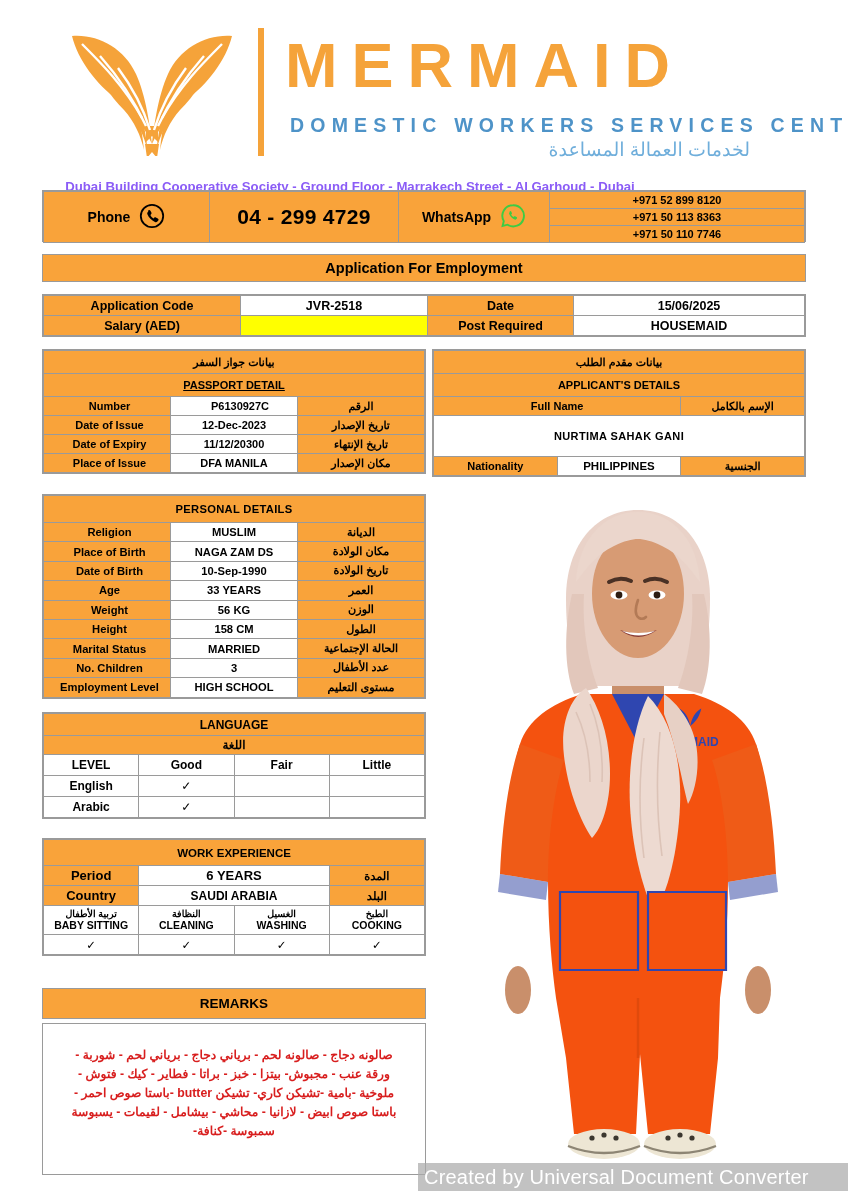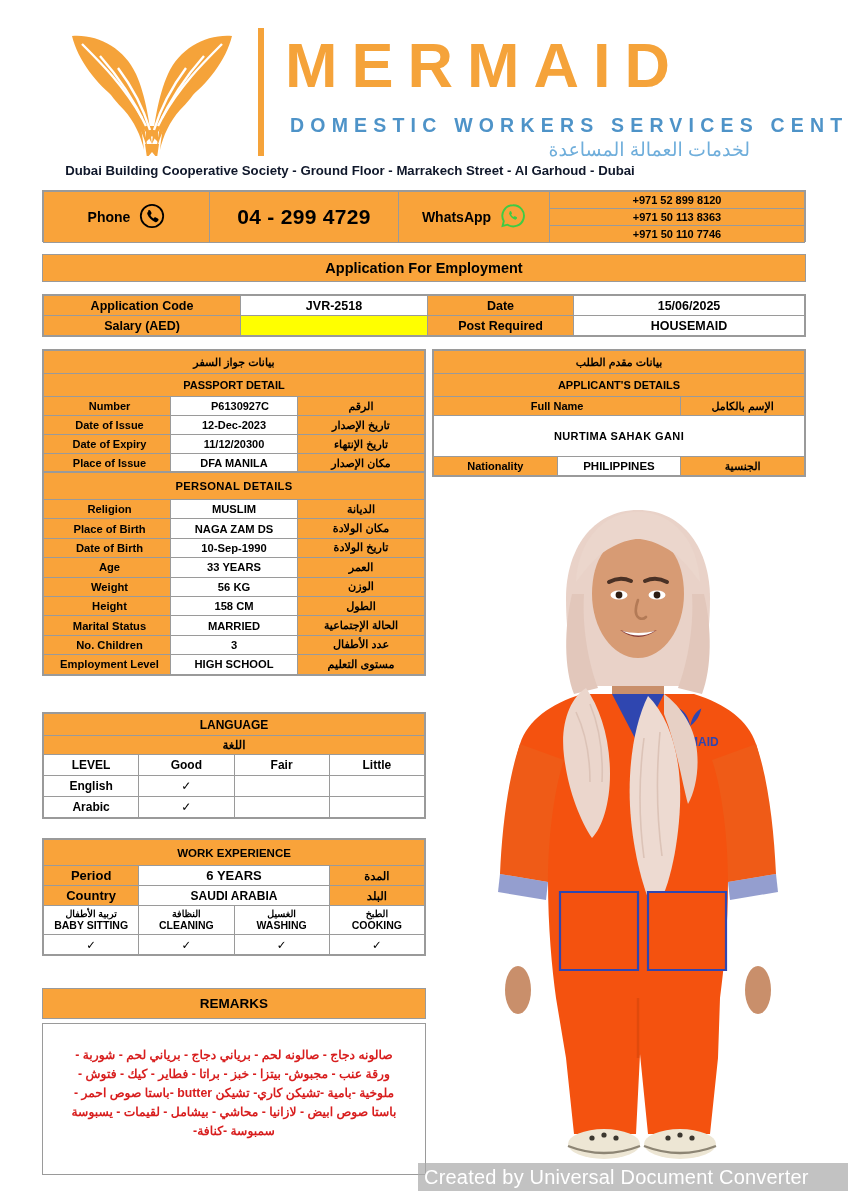--- a/index.html
+++ b/index.html
@@ -66,26 +66,26 @@
     width: 465px;
     text-align: right;
     font-size: 19px;
     color: #6FAEDB;
     direction: rtl;
     letter-spacing: 1px;
     white-space: nowrap;
   }
   .addr {
     position: absolute;
-    left: 0; top: 163px;
+    left: 0; top: 179px;
     width: 700px;
     text-align: center;
     font-size: 13.2px;
     font-weight: bold;
-    color: #0f172a;
+    color: #8b5cf6;
   }
 
   
   .blk {
     position: absolute;
     box-sizing: border-box;
     border: 1.5px solid #9a9a9a;
   }
   table.grid {
     border-collapse: collapse;
@@ -131,21 +131,21 @@
   
   #passport { left: 42px; top: 349px; width: 384px; }
   #passport td { height: 18px; font-size: 11px; }
   #applicant { left: 432px; top: 349px; width: 374px; }
   #applicant td { height: 18px; font-size: 11px; }
   .sect-ar { font-size: 12.5px; font-weight: bold; direction: rtl; }
   .sect-en { font-size: 12.5px; font-weight: bold; }
   .fullname { font-size: 13px; font-weight: bold; letter-spacing: .4px; }
 
   
-  #personal { left: 42px; top: 471px; width: 384px; }
+  #personal { left: 42px; top: 494px; width: 384px; }
   #personal td { height: 18.4px; font-size: 11.2px; }
   .pd-title { font-size: 13.5px; font-weight: bold; letter-spacing: .3px; }
 
   
   #language { left: 42px; top: 712px; width: 384px; }
   #language td { height: 20px; font-size: 12px; }
   .lang-hdr-ar { font-size: 11.5px; font-weight: bold; direction: rtl; }
   .lang-hdr-en { font-size: 13px; font-weight: bold; }
 
   
@@ -307,21 +307,21 @@
       </table>
   </div>
 
   <div class="blk" id="passport">
     <table class="grid">
       <tbody>
           <tr>
             <td class="or sect-ar" colspan="3" style="height:22px;">بيانات جواز السفر</td>
           </tr>
       <tr>
-            <td class="or sect-en" colspan="3" style="height:22px;">PASSPORT DETAIL</td>
+            <td class="or sect-en" colspan="3" style="height:22px;text-decoration:underline;">PASSPORT DETAIL</td>
           </tr>
       <tr>
         <td class="or b lft" style="width:112px;">Number</td>
         <td class="wh b" style="width:168px;padding-left:12px;">P6130927C</td>
         <td class="or ar">الرقم</td>
       </tr>
       <tr>
         <td class="or b lft">Date of Issue</td>
         <td class="wh b">12-Dec-2023</td>
         <td class="or ar">تاريخ الإصدار</td>

